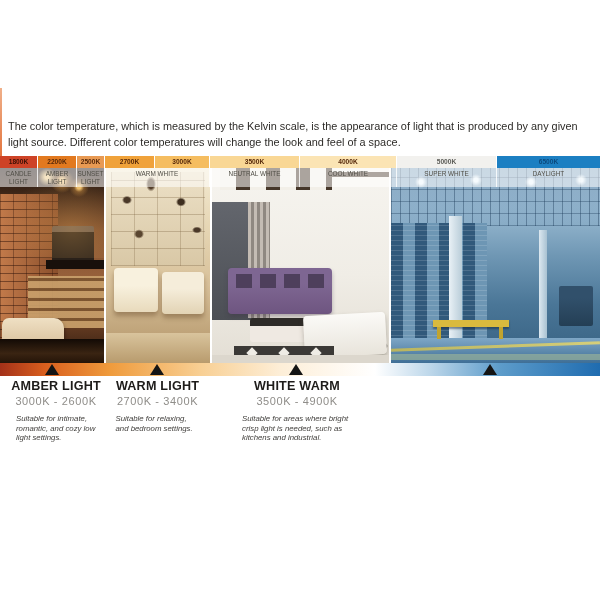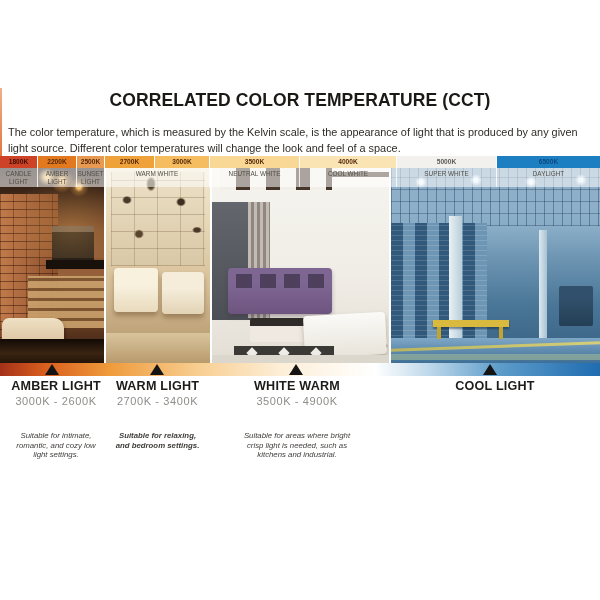--- a/index.html
+++ b/index.html
@@ -7,21 +7,21 @@
          font-family:"Liberation Sans",sans-serif;}
   .abs{position:absolute;}
 
   
   .left-sliver{left:0;top:88;width:2px;height:80px;top:88px;
                background:linear-gradient(180deg,#f0b08a,#e06a30);}
 
   
   .title{top:90px;left:0;width:600px;text-align:center;font-size:17.5px;font-weight:bold;
          color:#1b1916;letter-spacing:.1px;}
-  .intro{top:125px;left:8px;width:588px;font-size:10.9px;line-height:15.5px;color:#2e2c29;}
+  .intro{top:119px;left:8px;width:588px;font-size:10.9px;line-height:15.5px;color:#2e2c29;}
 
   
   .kbar{top:156px;left:0;width:600px;height:12px;display:flex;z-index:4;}
   .seg{box-sizing:border-box;height:12px;line-height:12px;text-align:center;
        font-size:6.6px;font-weight:bold;color:#55280a;border-right:1px solid #fff;}
   .s0{width:38px;background:#ce4327;color:#3c1005;}
   .s1{width:39px;background:#e2791f;}
   .s2{width:28px;background:#e89a53;}
   .s3{width:50px;background:#f0a23a;}
   .s4{width:55px;background:#f5bd60;}
@@ -158,31 +158,30 @@
 
   
   .col{top:379px;z-index:6;}
   .c0{left:10px;width:92px;}
   .c1{left:111px;width:93px;}
   .c2{left:240px;width:114px;}
   .c3{left:428px;width:134px;}
   .col-title{text-align:center;font-size:12.6px;font-weight:bold;color:#1e1c1a;letter-spacing:.2px;}
   .col-range{text-align:center;font-size:11px;color:#8f8d89;letter-spacing:.6px;margin-top:2px;}
   .col-desc{font-size:7.8px;font-style:italic;color:#3f3d3a;line-height:9.6px;
-            text-align:center;margin:24px auto 0 auto;}
-  .d0{width:80px;}.d1{width:84px;font-weight:bold;}.d2{width:110px;}.d3{width:110px;}
+            text-align:left;margin:7px auto 0 auto;}
+  .d0{width:80px;}.d1{width:84px;}.d2{width:110px;}.d3{width:110px;}
 </style>
 </head>
 <body>
 
 <div class="stage">
 
   <div class="abs left-sliver"></div>
 
-  <div class="abs title">CORRELATED COLOR TEMPERATURE (CCT)</div>
   <div class="abs intro">The color temperature, which is measured by the Kelvin scale, is the appearance of light that is produced by any given light source. Different color temperatures will change the look and feel of a space.</div>
 
   <div class="abs kbar">
     <div class="seg s0">1800K</div>
     <div class="seg s1">2200K</div>
     <div class="seg s2">2500K</div>
     <div class="seg s3">2700K</div>
     <div class="seg s4">3000K</div>
     <div class="seg s5">3500K</div>
     <div class="seg s6">4000K</div>
@@ -267,16 +266,15 @@
     <div class="col-title">WARM LIGHT</div>
     <div class="col-range">2700K - 3400K</div>
     <div class="col-desc d1">Suitable for relaxing, and bedroom settings.</div>
   </div>
   <div class="abs col c2">
     <div class="col-title">WHITE WARM</div>
     <div class="col-range">3500K - 4900K</div>
     <div class="col-desc d2">Suitable for areas where bright crisp light is needed, such as kitchens and industrial.</div>
   </div>
   <div class="abs col c3">
-    <div class="col-title">COOL LIGHT</div>
   </div>
 
 </div>
 
 </body></html>

